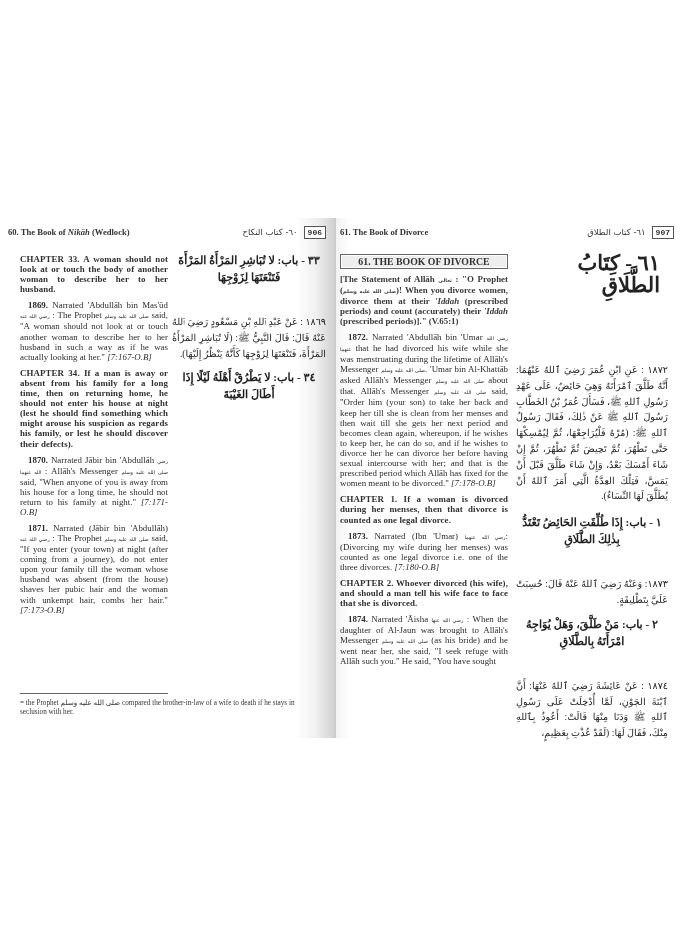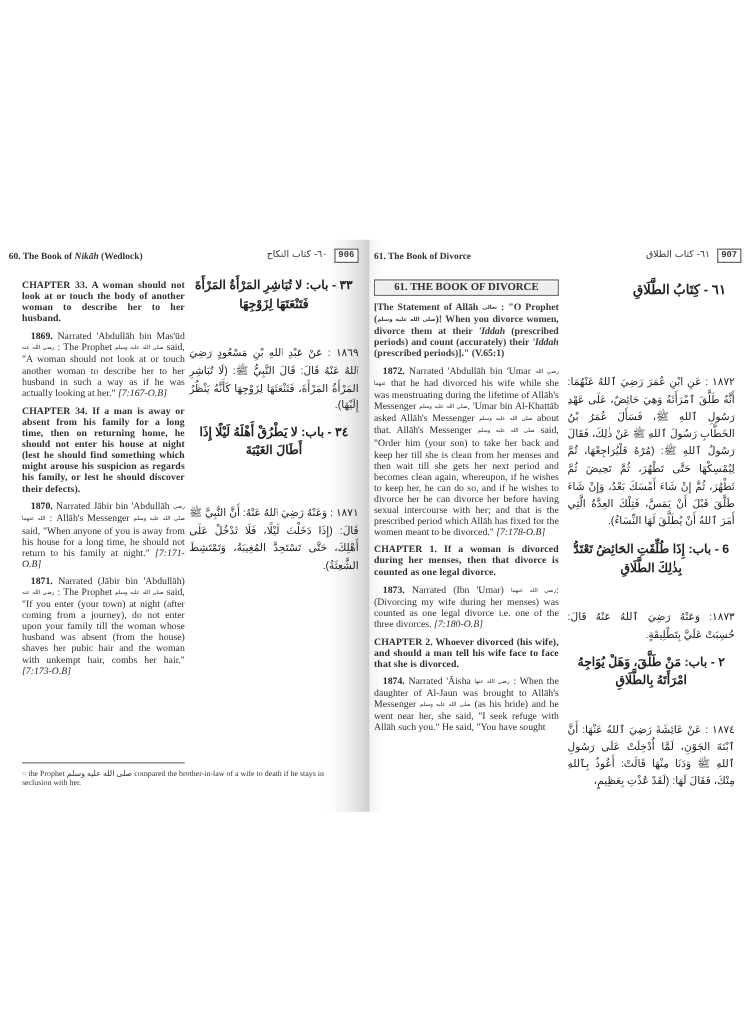--- a/index.html
+++ b/index.html
@@ -13,38 +13,38 @@
     .page-right { left: 336px; width: 344px; background: linear-gradient(to right, #f2f2f2 0%, #ffffff 4%, #ffffff 100%); }
 
     .running-head { position: absolute; top: 6px; height: 16px; font-size: 8.6px; font-weight: bold; color: #333; display: flex; align-items: center; }
     .page-left .running-head { left: 8px; width: 318px; justify-content: space-between; }
     .page-right .running-head { left: 4px; width: 334px; justify-content: space-between; }
     .rh-title i { }
     .rh-ar { display: flex; align-items: center; gap: 6px; font-family: "DejaVu Sans", sans-serif; font-weight: normal; font-size: 8.5px; direction: rtl; }
     .page-num { border: 1.5px solid #555; padding: 1px 3px; font-family: Liberation Mono, monospace; font-weight: bold; font-size: 8px; direction: ltr; background: #fff; }
 
     .col-en { position: absolute; font-size: 8.9px; line-height: 10.1px; text-align: justify; color: #2b2b2b; }
-    .col-ar { position: absolute; direction: rtl; text-align: justify; font-family: Liberation Sans, sans-serif; font-size: 9.6px; line-height: 15.8px; color: #222; }
+    .col-ar { position: absolute; direction: rtl; text-align: justify; font-family: Liberation Serif, serif; font-size: 9.6px; line-height: 15.8px; color: #222; }
     .page-left .col-en { left: 20px; top: 36px; width: 148px; }
     .page-left .col-ar { left: 172px; top: 34px; width: 154px; }
     .page-right .col-en { left: 4px; top: 36px; width: 168px; }
     .page-right .col-ar { left: 180px; top: 34px; width: 152px; }
 
     .chapter { font-weight: bold; color: #2f2f2f; margin-bottom: 6px; letter-spacing: 0.1px; }
     .hadith { margin-bottom: 6px; text-indent: 8px; }
     .hadith .num { font-weight: bold; }
     .ref { font-style: italic; }
     .hon { font-family: "DejaVu Sans", sans-serif; font-size: 5px; vertical-align: middle; }
     .intro { font-weight: bold; color: #3a3a3a; margin-bottom: 6px; }
     .intro i { font-style: italic; }
 
     .book-box { border: 1.5px solid #666; background: #eeeeee; text-align: center; font-weight: bold; font-size: 9.8px; padding: 2px 0 1px; margin: 0 0 5px 0; color: #333; box-shadow: inset 0 0 0 1px #fff; }
 
     .ar-heading { font-size: 11.2px; font-weight: bold; line-height: 17px; text-align: center; margin-bottom: 6px; color: #202020; }
-    .ar-book-title { font-size: 12px; font-weight: bold; text-align: right; padding-right: 8px; line-height: 22px; margin-bottom: 66px; }
+    .ar-book-title { font-size: 21px; font-weight: bold; text-align: right; padding-right: 8px; line-height: 22px; margin-bottom: 66px; }
     .ar-para { margin-bottom: 8px; margin-top: 28px; }
 
     .footnote-rule { position: absolute; left: 20px; top: 475px; width: 148px; height: 1px; background: #666; }
     .footnote { position: absolute; left: 20px; top: 481px; width: 300px; font-size: 7.2px; line-height: 8.6px; color: #333; }
   </style>
 </head>
 <body>
 
 <div class="spread">
 
@@ -64,21 +64,20 @@
       <p class="chapter">CHAPTER 34. If a man is away or absent from his family for a long time, then on returning home, he should not enter his house at night (lest he should find something which might arouse his suspicion as regards his family, or lest he should discover their defects).</p>
       <p class="hadith"><span class="num">1870.</span><span> Narrated Jābir bin 'Abdullāh </span><span class="hon">رضي الله عنهما</span><span> : Allāh's Messenger </span><span class="hon">صلى الله عليه وسلم</span><span> said, "When anyone of you is away from his house for a long time, he should not return to his family at night." </span><span class="ref">[7:171-O.B]</span></p>
 
       <p class="hadith"><span class="num">1871.</span><span> Narrated (Jābir bin 'Abdullāh) </span><span class="hon">رضي الله عنه</span><span> : The Prophet </span><span class="hon">صلى الله عليه وسلم</span><span> said, "If you enter (your town) at night (after coming from a journey), do not enter upon your family till the woman whose husband was absent (from the house) shaves her pubic hair and the woman with unkempt hair, combs her hair." </span><span class="ref">[7:173-O.B]</span></p>
     </div>
 
     <div class="col-ar">
       <p class="ar-heading">٣٣ - باب: لا تُبَاشِرِ المَرْأَةُ المَرْأَةَ فَتَنْعَتَهَا لِزَوْجِهَا</p>
       <p class="ar-para">١٨٦٩ : عَنْ عَبْدِ ٱللهِ بْنِ مَسْعُودٍ رَضِيَ ٱللهُ عَنْهُ قَالَ: قَالَ النَّبِيُّ ﷺ: (لَا تُبَاشِرِ المَرْأَةُ المَرْأَةَ، فَتَنْعَتَهَا لِزَوْجِهَا كَأَنَّهُ يَنْظُرُ إِلَيْهَا).</p>
       <p class="ar-heading" style="margin-bottom:40px;">٣٤ - باب: لا يَطْرُقْ أَهْلَهُ لَيْلًا إِذَا أَطَالَ الغَيْبَةَ</p>
-      <p class="ar-para">١٨٧١ : وَعَنْهُ رَضِيَ ٱللهُ عَنْهُ: أَنَّ النَّبِيَّ ﷺ قَالَ: (إِذَا دَخَلْتَ لَيْلًا، فَلَا تَدْخُلْ عَلَى أَهْلِكَ، حَتَّى تَسْتَحِدَّ المُغِيبَةُ، وَتَمْتَشِطَ الشَّعِثَةُ).</p>
     </div>
 
     <div class="footnote-rule"></div>
     <p class="footnote">= the Prophet صلى الله عليه وسلم compared the brother-in-law of a wife to death if he stays in seclusion with her.</p>
   </div>
 
   <div class="page page-right">
     <div class="running-head">
       <span class="rh-title">61. The Book of Divorce</span>
       <span class="rh-ar">
@@ -96,20 +95,20 @@
       <p class="chapter">CHAPTER 1. If a woman is divorced during her menses, then that divorce is counted as one legal divorce.</p>
       <p class="hadith"><span class="num">1873.</span><span> Narrated (Ibn 'Umar) </span><span class="hon">رضي الله عنهما</span><span>: (Divorcing my wife during her menses) was counted as one legal divorce i.e. one of the three divorces. </span><span class="ref">[7:180-O.B]</span></p>
 
       <p class="chapter">CHAPTER 2. Whoever divorced (his wife), and should a man tell his wife face to face that she is divorced.</p>
       <p class="hadith"><span class="num">1874.</span><span> Narrated 'Āisha </span><span class="hon">رضي الله عنها</span><span> : When the daughter of Al-Jaun was brought to Allāh's Messenger </span><span class="hon">صلى الله عليه وسلم</span><span> (as his bride) and he went near her, she said, "I seek refuge with Allāh such you." He said, "You have sought</span></p>
     </div>
 
     <div class="col-ar">
       <p class="ar-book-title">٦١ - كِتَابُ الطَّلَاقِ</p>
       <p class="ar-para">١٨٧٢ : عَنِ ابْنِ عُمَرَ رَضِيَ ٱللهُ عَنْهُمَا: أَنَّهُ طَلَّقَ ٱمْرَأَتَهُ وَهِيَ حَائِضٌ، عَلَى عَهْدِ رَسُولِ ٱللهِ ﷺ، فَسَأَلَ عُمَرُ بْنُ الخَطَّابِ رَسُولَ ٱللهِ ﷺ عَنْ ذٰلِكَ، فَقَالَ رَسُولُ ٱللهِ ﷺ: (مُرْهُ فَلْيُرَاجِعْهَا، ثُمَّ لِيُمْسِكْهَا حَتَّى تَطْهُرَ، ثُمَّ تَحِيضَ ثُمَّ تَطْهُرَ، ثُمَّ إِنْ شَاءَ أَمْسَكَ بَعْدُ، وَإِنْ شَاءَ طَلَّقَ قَبْلَ أَنْ يَمَسَّ، فَتِلْكَ العِدَّةُ الَّتِي أَمَرَ ٱللهُ أَنْ يُطَلَّقَ لَهَا النِّسَاءُ).</p>
-      <p class="ar-heading" style="margin-top:10px;">6 - باب: إِذَا طُلِّقَتِ الحَائِضُ تَعْتَدُّ بِذٰلِكَ الطَّلَاقِ</p>
+      <p class="ar-heading" style="margin-top:10px;">١ - باب: إِذَا طُلِّقَتِ الحَائِضُ تَعْتَدُّ بِذٰلِكَ الطَّلَاقِ</p>
       <p class="ar-para">١٨٧٣: وَعَنْهُ رَضِيَ ٱللهُ عَنْهُ قَالَ: حُسِبَتْ عَلَيَّ بِتَطْلِيقَةٍ.</p>
       <p class="ar-heading">٢ - باب: مَنْ طَلَّقَ، وَهَلْ يُوَاجِهُ امْرَأَتَهُ بِالطَّلَاقِ</p>
       <p class="ar-para">١٨٧٤ : عَنْ عَائِشَةَ رَضِيَ ٱللهُ عَنْهَا: أَنَّ ٱبْنَةَ الجَوْنِ، لَمَّا أُدْخِلَتْ عَلَى رَسُولِ ٱللهِ ﷺ وَدَنَا مِنْهَا قَالَتْ: أَعُوذُ بِٱللهِ مِنْكَ، فَقَالَ لَهَا: (لَقَدْ عُذْتِ بِعَظِيمٍ،</p>
     </div>
   </div>
 
 </div>
 
 </body></html>

